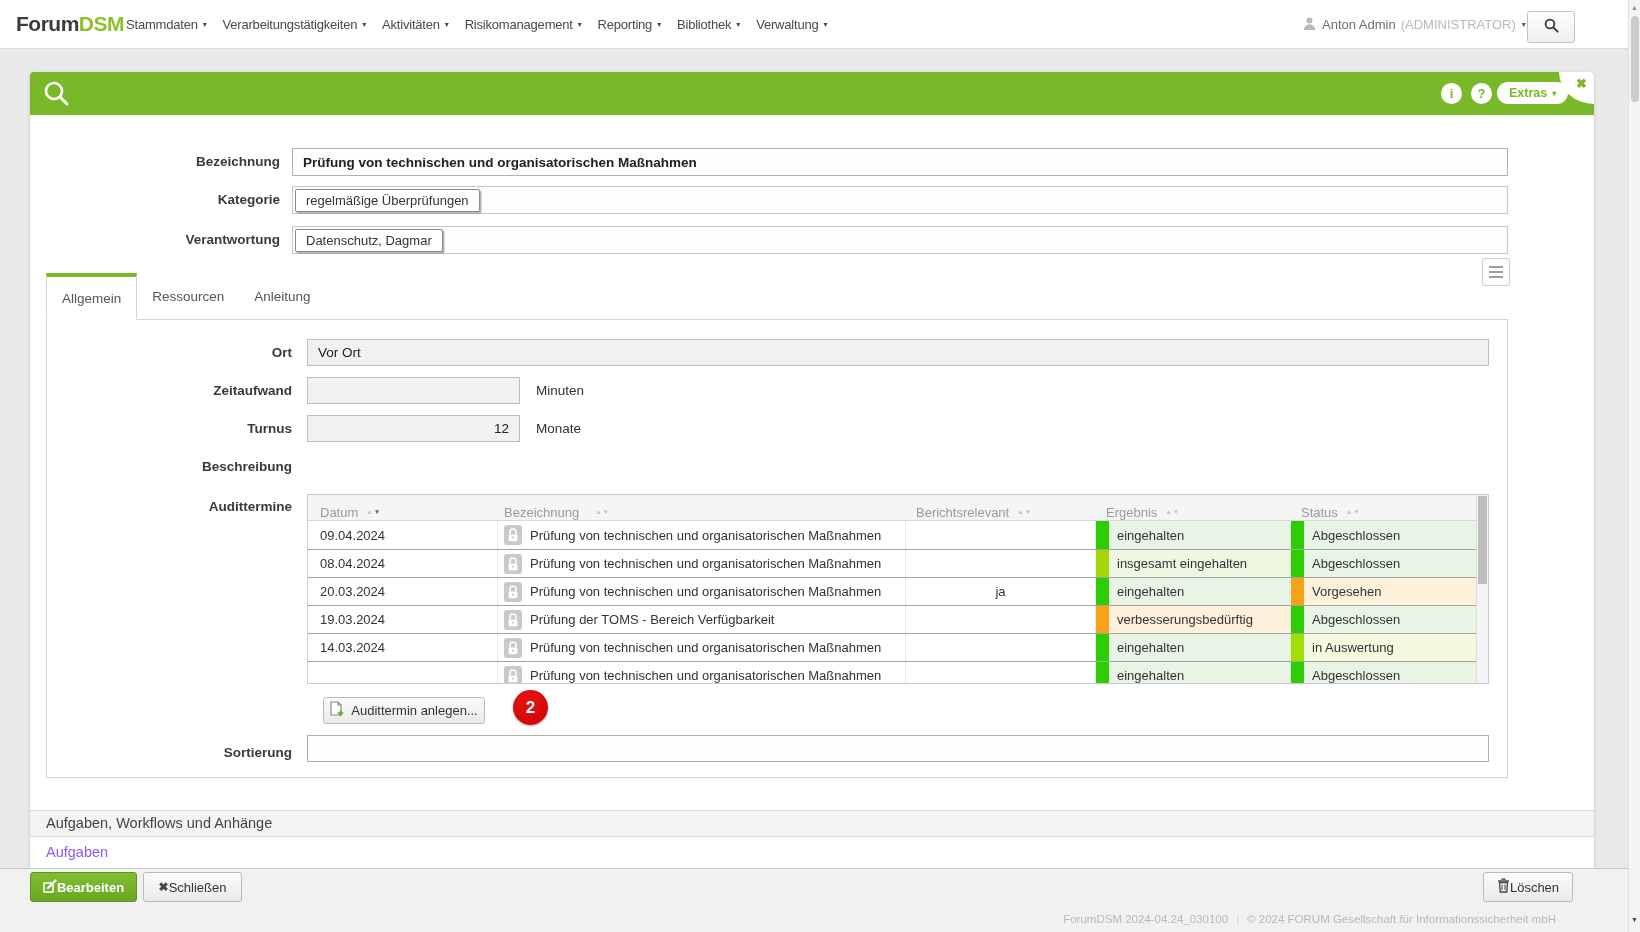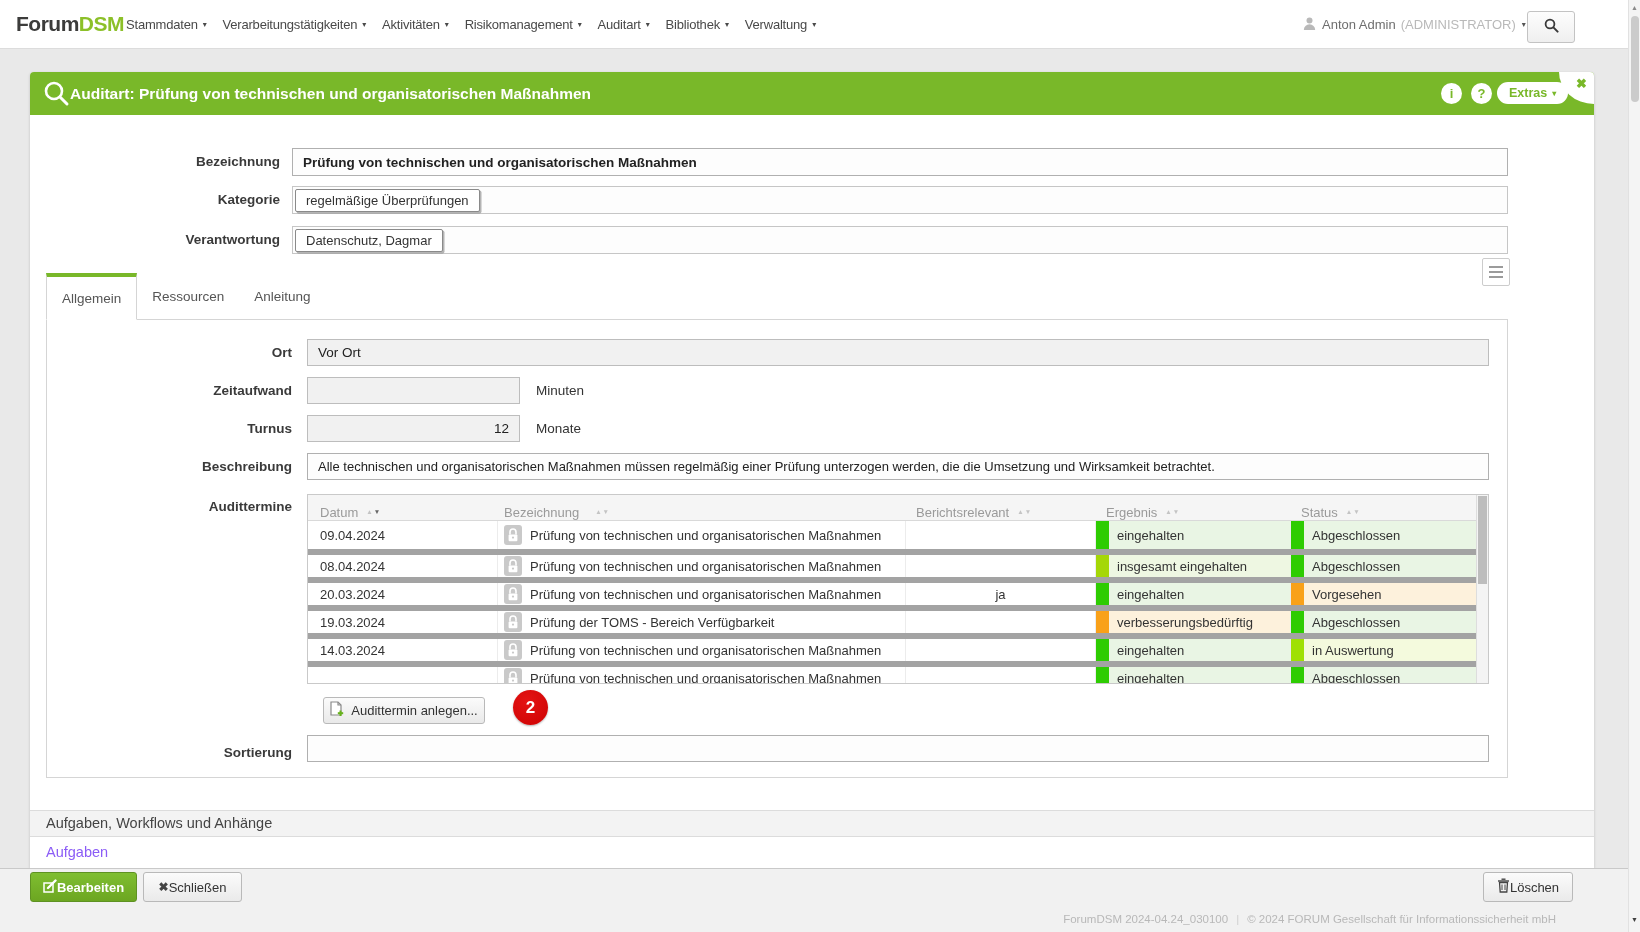--- a/index.html
+++ b/index.html
@@ -61,21 +61,21 @@
     border:1px solid #d5d5d5;border-top:none;}
 
   
   .atable{position:absolute;left:277px;top:379px;width:1182px;height:190px;box-sizing:border-box;border:1px solid #c9c9c9;
     background:#ffffff;overflow:hidden;}
   .thead{display:flex;height:26px;background:#f5f5f5;border-bottom:1px solid #d9d9d9;box-sizing:border-box;align-items:flex-end;}
   .th{box-sizing:border-box;display:flex;align-items:center;padding-left:10px;font-size:13px;color:#9a9a9a;cursor:pointer;}
   .sorts{margin-left:8px;display:inline-flex;gap:1px;}
   .sorts b{font-weight:normal;font-size:6.5px;color:#c4c4c4;line-height:1;}
   .sorts b.on{color:#666;}
-  .tr{display:flex;height:28px;border-top:6px solid #a3a3a3;box-sizing:border-box;cursor:pointer;background:#ffffff;}
+  .tr{display:flex;height:28px;border-top:1px solid #a3a3a3;box-sizing:border-box;cursor:pointer;background:#ffffff;}
   .tr.first{border-top:none;}
   .td{box-sizing:border-box;display:flex;align-items:center;font-size:13px;color:#333;border-right:1px solid #ececec;overflow:hidden;white-space:nowrap;}
   .c1{width:190px;padding-left:12px;}
   .c2{width:408px;padding-left:6px;gap:8px;}
   .c3{width:190px;justify-content:center;}
   .c4{width:195px;}
   .c5{width:187px;border-right:none;}
   .td.colored{padding:0;}
   .cbar{width:13px;height:100%;flex:none;}
   .ctext{padding-left:8px;}
@@ -132,21 +132,21 @@
         </div>
         <div class="nav-item">
           <span>Aktivitäten</span>
           <span class="caret">▾</span>
         </div>
         <div class="nav-item">
           <span>Risikomanagement</span>
           <span class="caret">▾</span>
         </div>
         <div class="nav-item">
-          <span>Auditart</span>
+          <span>Reporting</span>
           <span class="caret">▾</span>
         </div>
         <div class="nav-item">
           <span>Bibliothek</span>
           <span class="caret">▾</span>
         </div>
         <div class="nav-item">
           <span>Verwaltung</span>
           <span class="caret">▾</span>
         </div>
@@ -173,21 +173,20 @@
   </div>
 
   <div class="panel">
     <div class="panel-header">
       <span class="ph-mag">
         <svg width="27" height="27" viewBox="0 0 27 27">
             <circle cx="11" cy="11" r="8" fill="none" stroke="#ffffff" stroke-width="2.6"></circle>
             <line x1="17" y1="17" x2="24" y2="24" stroke="#ffffff" stroke-width="3" stroke-linecap="round"></line>
           </svg>
       </span>
-      <span class="ph-title">Auditart: Prüfung von technischen und organisatorischen Maßnahmen</span>
       <div class="circle-ico" style="left:1411px;">i</div>
       <div class="circle-ico" style="left:1441px;">?</div>
       <div class="extras-btn">
         <span>Extras</span>
         <span class="caret">▾</span>
       </div>
       <div class="close-corner">
         <span>✖</span>
       </div>
     </div>
@@ -224,21 +223,20 @@
 
       <div class="ilabel" style="top:268px;">Zeitaufwand</div>
       <input class="inp gray" style="left: 277px; top: 262px; width: 213px; height: 27px;" readonly="" value="">
       <span class="unit" style="left:506px;top:268px;">Minuten</span>
 
       <div class="ilabel" style="top:306px;">Turnus</div>
       <input class="inp gray" style="left: 277px; top: 300px; width: 213px; height: 27px; text-align: right;" readonly="" value="12">
       <span class="unit" style="left:506px;top:306px;">Monate</span>
 
       <div class="ilabel" style="top:344px;">Beschreibung</div>
-      <input class="inp" style="left: 277px; top: 338px; width: 1182px; height: 27px; font-size: 13px;" readonly="" value="Alle technischen und organisatorischen Maßnahmen müssen regelmäßig einer Prüfung unterzogen werden, die die Umsetzung und Wirksamkeit betrachtet.">
 
       <div class="ilabel" style="top:384px;">Audittermine</div>
       <div class="atable">
         <div class="thead" id="audit-head">
             <div class="th c1">
               <span>Datum</span>
               <span class="sorts">
                 <b>▲</b>
                 <b class="on">▼</b>
               </span>

